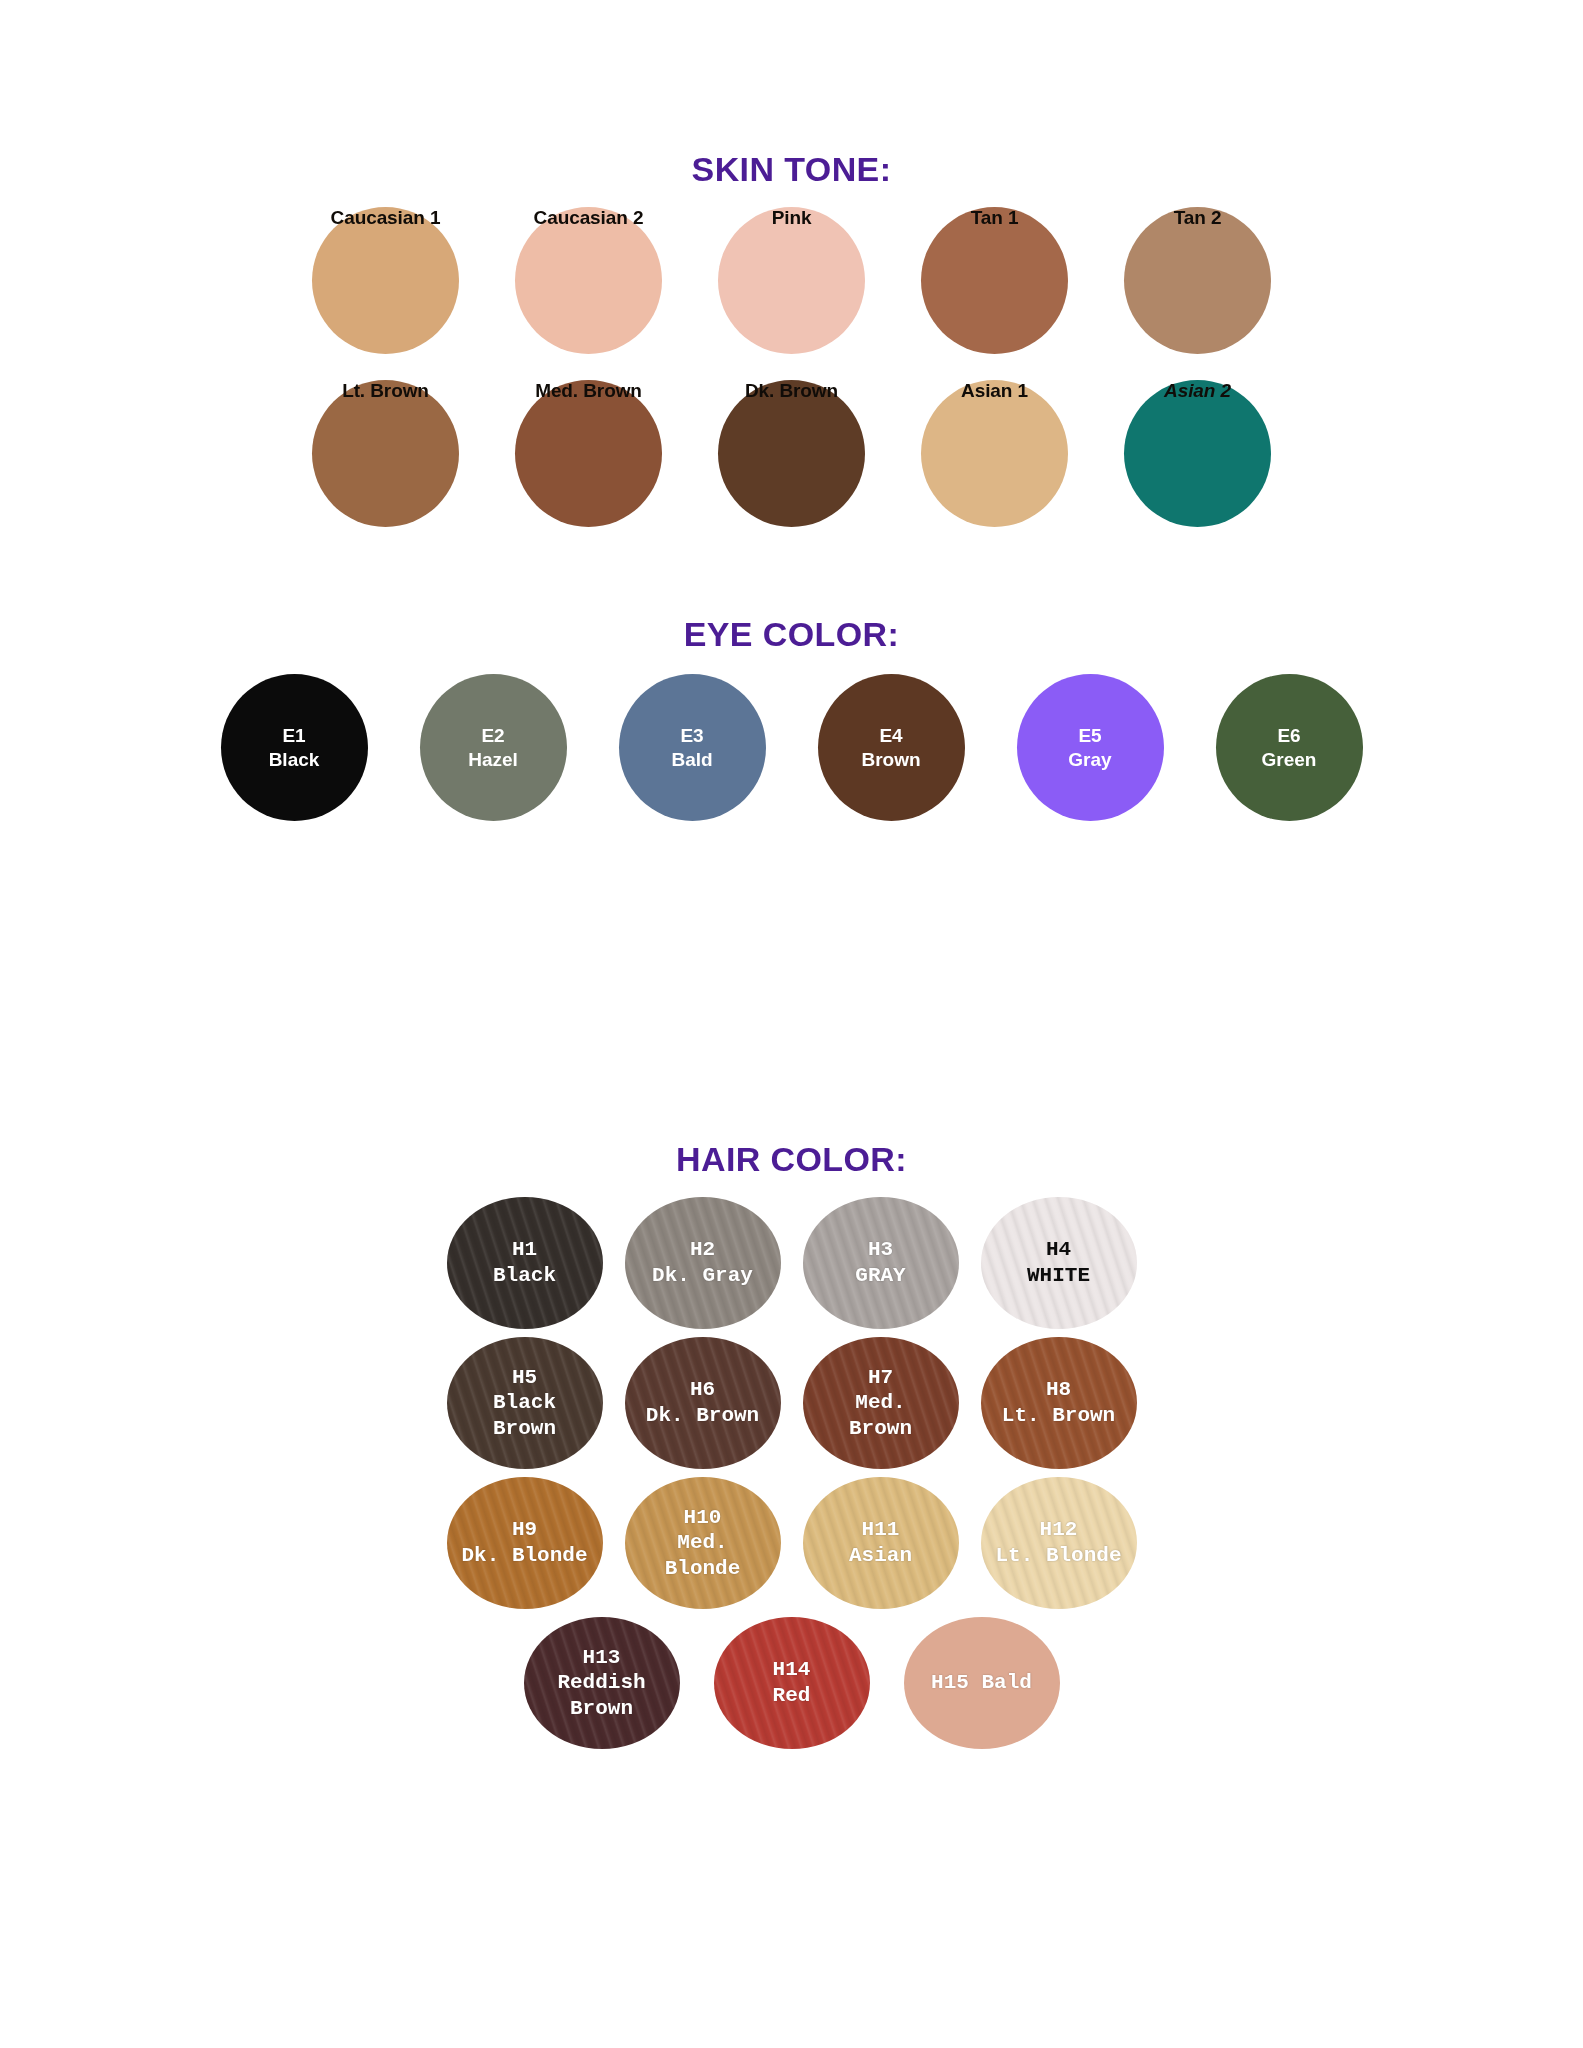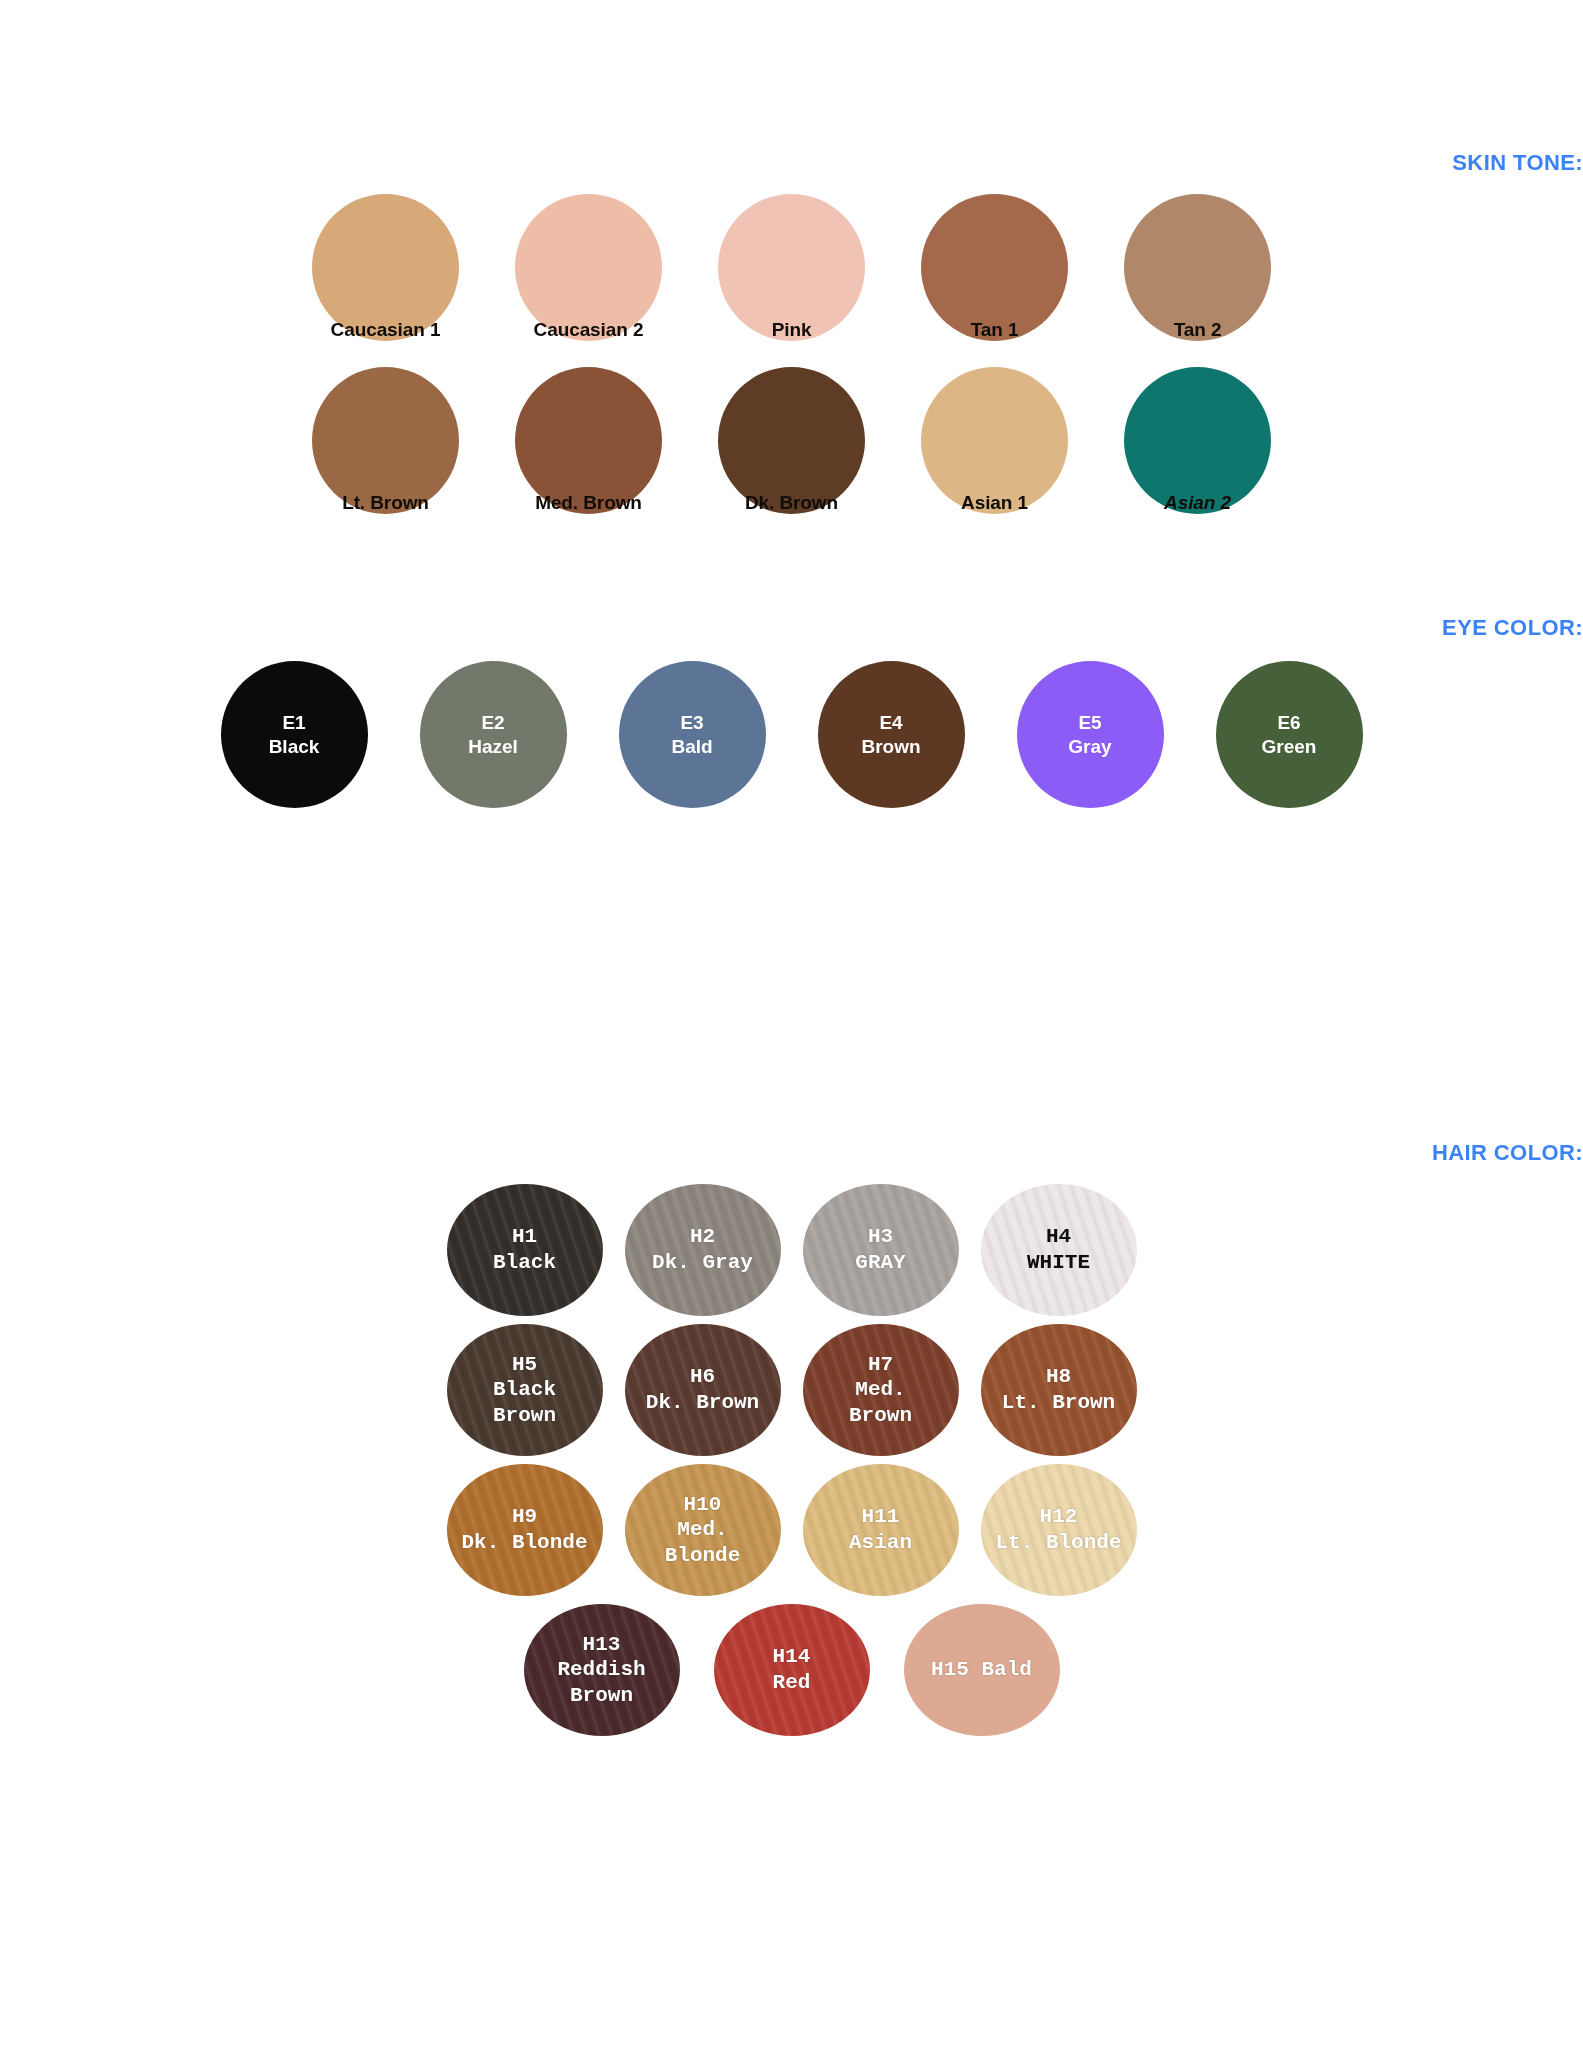--- a/index.html
+++ b/index.html
@@ -16,26 +16,26 @@
   }
 
   .page {
     position: relative;
     width: 1583px;
     height: 2048px;
     background: #ffffff;
   }
 
   .section-title {
-    text-align: right;
+    text-align: center;
     font-family: "Liberation Sans", sans-serif;
     font-weight: bold;
-    font-size: 22px;
+    font-size: 34px;
     letter-spacing: 0.4px;
-    color: #3b82f6;
+    color: #4c1d95;
   }
 
   
   #skin-section {
     position: absolute;
     left: 0;
     top: 150px;
     width: 1583px;
   }
   #skin-section .section-title { margin-bottom: 18px; }
@@ -44,21 +44,21 @@
     display: flex;
     justify-content: center;
     gap: 56px;
     margin-bottom: 26px;
   }
   .skin-swatch {
     width: 147px;
     height: 147px;
     border-radius: 50%;
     display: flex;
-    align-items: flex-end;
+    align-items: flex-start;
     justify-content: center;
     text-align: center;
   }
   .skin-swatch .label {
     font-family: "Liberation Sans", sans-serif;
     font-weight: bold;
     font-size: 19px;
     color: #100c08;
     line-height: 1.18;
     letter-spacing: -0.1px;

